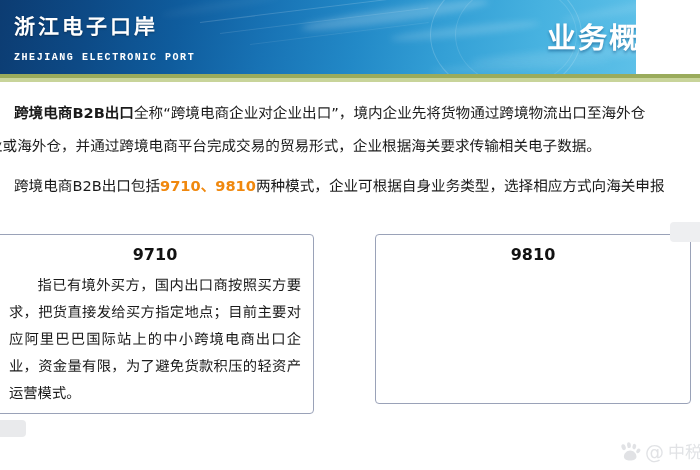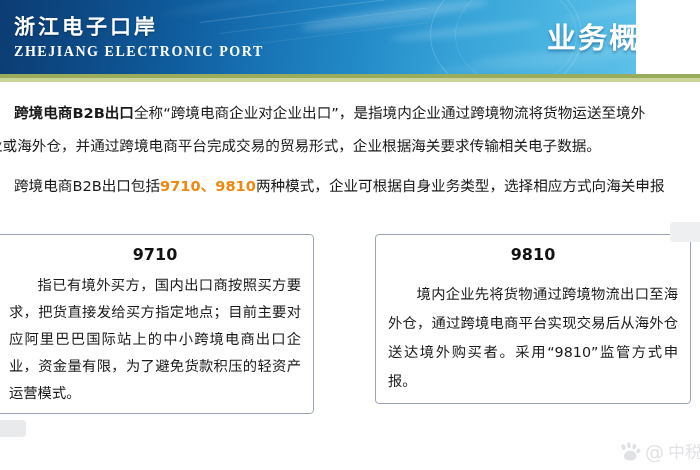--- a/index.html
+++ b/index.html
@@ -76,24 +76,24 @@
     font-family: "DejaVu Serif", "Liberation Serif", serif;
     font-weight: 700;
     font-size: 21px;
     letter-spacing: 3px;
     color: #ffffff;
     line-height: 1;
     text-shadow: 0 1px 2px rgba(0,0,0,0.35);
     white-space: nowrap;
   }
   .logo-en {
-    margin-top: 8px;
-    font-family: Liberation Serif, serif;
-    font-weight: 700;
-    font-size: 14px;
+    margin-top: 16px;
+    font-family: Liberation Mono, monospace;
+    font-weight: 700;
+    font-size: 10px;
     letter-spacing: 1.55px;
     color: #ffffff;
     line-height: 1;
     white-space: nowrap;
   }
   .banner-title {
     position: absolute;
     right: -4px;
     top: 14px;
     font-family: "DejaVu Sans", "Liberation Sans", sans-serif;
@@ -248,36 +248,35 @@
   </div>
 
   <div class="banner-title">业务概</div>
 </div>
 
 <div class="divider-olive"></div>
 <div class="divider-olive-lite"></div>
 
 <div class="body-copy">
   <div class="para p1">
-    <span class="bold">跨境电商B2B出口</span><span>全称“跨境电商企业对企业出口”，是指境内企业通过跨境物流将货物运送至境外</span>
+    <span class="bold">跨境电商B2B出口</span><span>全称“跨境电商企业对企业出口”，境内企业先将货物通过跨境物流出口至海外仓</span>
   </div>
   <div class="para p2">业或海外仓，并通过跨境电商平台完成交易的贸易形式，企业根据海关要求传输相关电子数据。</div>
   <div class="para p3">
     <span>跨境电商B2B出口包括</span><span class="hl">9710</span><span class="hl">、</span><span class="hl">9810</span><span>两种模式，企业可根据自身业务类型，选择相应方式向海关申报</span>
   </div>
 </div>
 
 <div class="card left">
   <div class="card-title">9710</div>
   <div class="card-body">指已有境外买方，国内出口商按照买方要求，把货直接发给买方指定地点；目前主要对应阿里巴巴国际站上的中小跨境电商出口企业，资金量有限，为了避免货款积压的轻资产运营模式。</div>
 </div>
 
 <div class="card right">
   <div class="card-title">9810</div>
-  <div class="card-body">境内企业先将货物通过跨境物流出口至海外仓，通过跨境电商平台实现交易后从海外仓送达境外购买者。采用“9810”监管方式申报。</div>
 </div>
 
 <div class="ghost-bar"></div>
 <div class="chip"></div>
 
 <div class="watermark">
   <svg class="wm-paw" width="22" height="20" viewBox="0 0 22 20">
     <ellipse cx="4.6" cy="5.2" rx="2.1" ry="3.0" fill="#c9ccd1" transform="rotate(-18 4.6 5.2)"></ellipse>
     <ellipse cx="10.0" cy="3.2" rx="1.9" ry="2.9" fill="#c9ccd1" transform="rotate(-6 10 3.2)"></ellipse>
     <ellipse cx="15.3" cy="4.6" rx="1.9" ry="2.8" fill="#c9ccd1" transform="rotate(14 15.3 4.6)"></ellipse>

